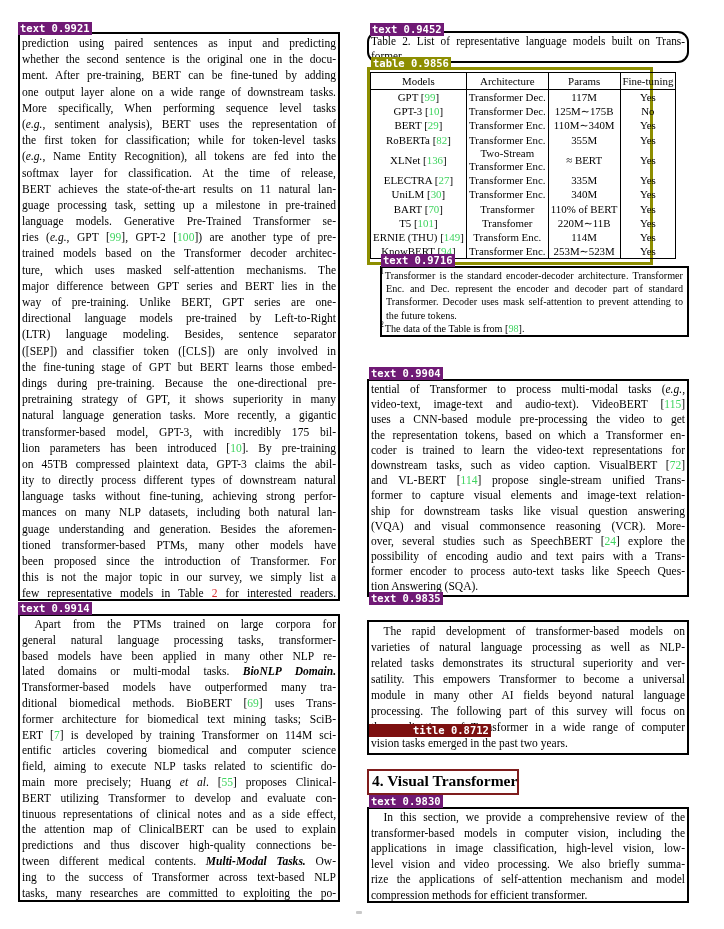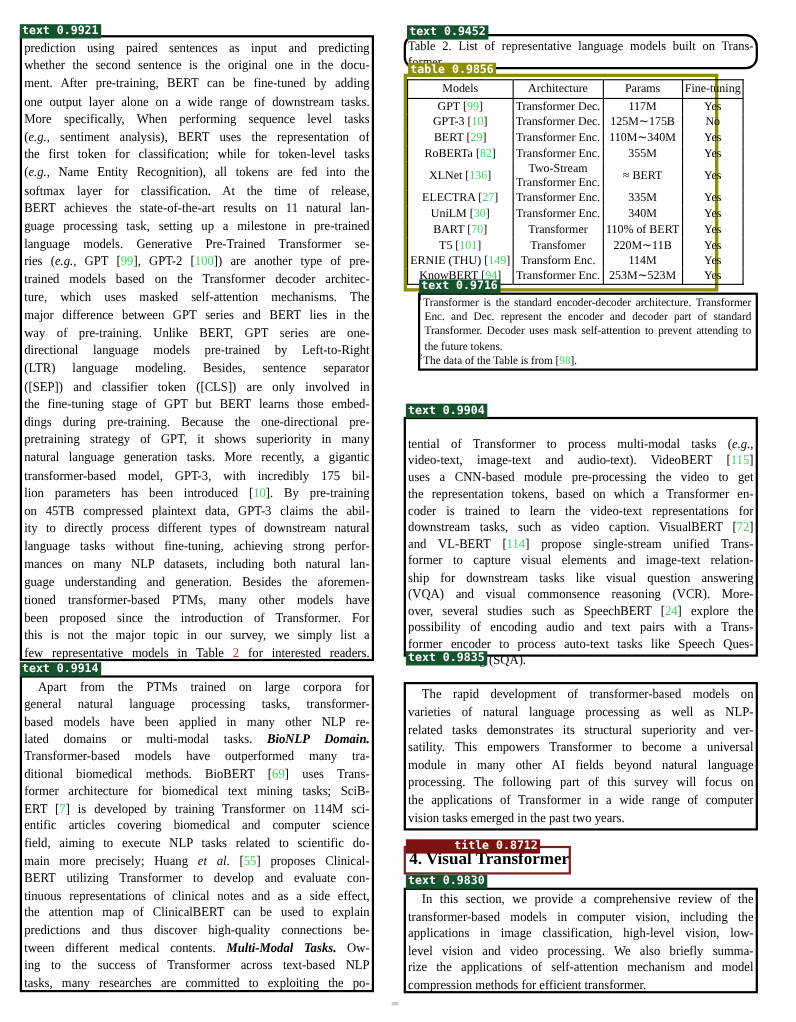--- a/index.html
+++ b/index.html
@@ -10,21 +10,21 @@
   }
   .page{position:absolute;left:0;top:0;width:724px;height:929px;background:#fff;}
 
   
   .det-label{
     position:absolute;z-index:6;
     font-family:"DejaVu Sans Mono", monospace;
     font-weight:bold;font-size:10.5px;line-height:13px;
     color:#ffffff;padding:0 2px;white-space:nowrap;
   }
-  .lbl-black{background:#14532d;}
+  .lbl-black{background:#701a75;}
   .lbl-olive{background:#8d8e00;}
   .lbl-red{background:#7d1010;}
 
   
   .dbox{position:absolute;box-sizing:border-box;z-index:2;background:transparent;}
   .box-black{border:2px solid #000000;}
   .box-olive{border:3px solid #8d8e00;}
   .box-red{border:2px solid #7f1d1d;}
 
   
@@ -65,42 +65,42 @@
   #lm-table th:first-child, #lm-table td:first-child{border-left:none;}
   #lm-table .w0{width:92px;} #lm-table .w1{width:88px;}
   #lm-table .w2{width:75px;} #lm-table .w3{width:60px;}
   #lm-table td div{line-height:13.2px;}
 
   #box-footnote{left:380px;top:266px;width:309px;height:71px;padding:1px 4px;}
   .fn{font-size:10.6px;}
   .fn .line{height:13.2px;line-height:13.2px;overflow:visible;}
   .fn sup{margin-left:-6px;margin-right:1px;}
 
-  #box-r2{left:367px;top:379px;width:322px;height:218px;padding:15px 2px;}
+  #box-r2{left:367px;top:379px;width:322px;height:218px;padding:1px 2px;}
   #para-r2 .line{height:15.2px;line-height:15.2px;}
   #box-r3{left:367px;top:620px;width:322px;height:135px;padding:1px 2px;}
   #para-r3 .line{height:16px;line-height:16px;}
 
   #box-title{left:367px;top:769px;width:152px;height:26px;}
   .sec-title{
     font-size:15.5px;font-weight:bold;color:#000;
     padding:1px 0 0 3px;white-space:nowrap;
   }
 
   #box-r4{left:367px;top:807px;width:322px;height:96px;padding:1px 2px;}
   #para-r4 .line{height:15.6px;line-height:15.6px;}
 
   #lbl-l1{left:18px;top:22px;}
   #lbl-l2{left:18px;top:602px;}
   #lbl-caption{left:370px;top:23px;}
   #lbl-table{left:371px;top:57px;}
   #lbl-footnote{left:381px;top:254px;}
   #lbl-r2{left:369px;top:367px;}
   #lbl-r3{left:369px;top:592px;}
-  #lbl-title{left:369px;top:763px;padding-left:44px;}
+  #lbl-title{left:369px;top:724px;padding-left:44px;}
   #lbl-r4{left:369px;top:795px;}
 
   .page-mark{
     position:absolute;left:356px;top:911px;width:6px;height:3px;
     background:#c9c9c9;border-radius:1px;
   }
 </style>
 </head>
 <body>
 

